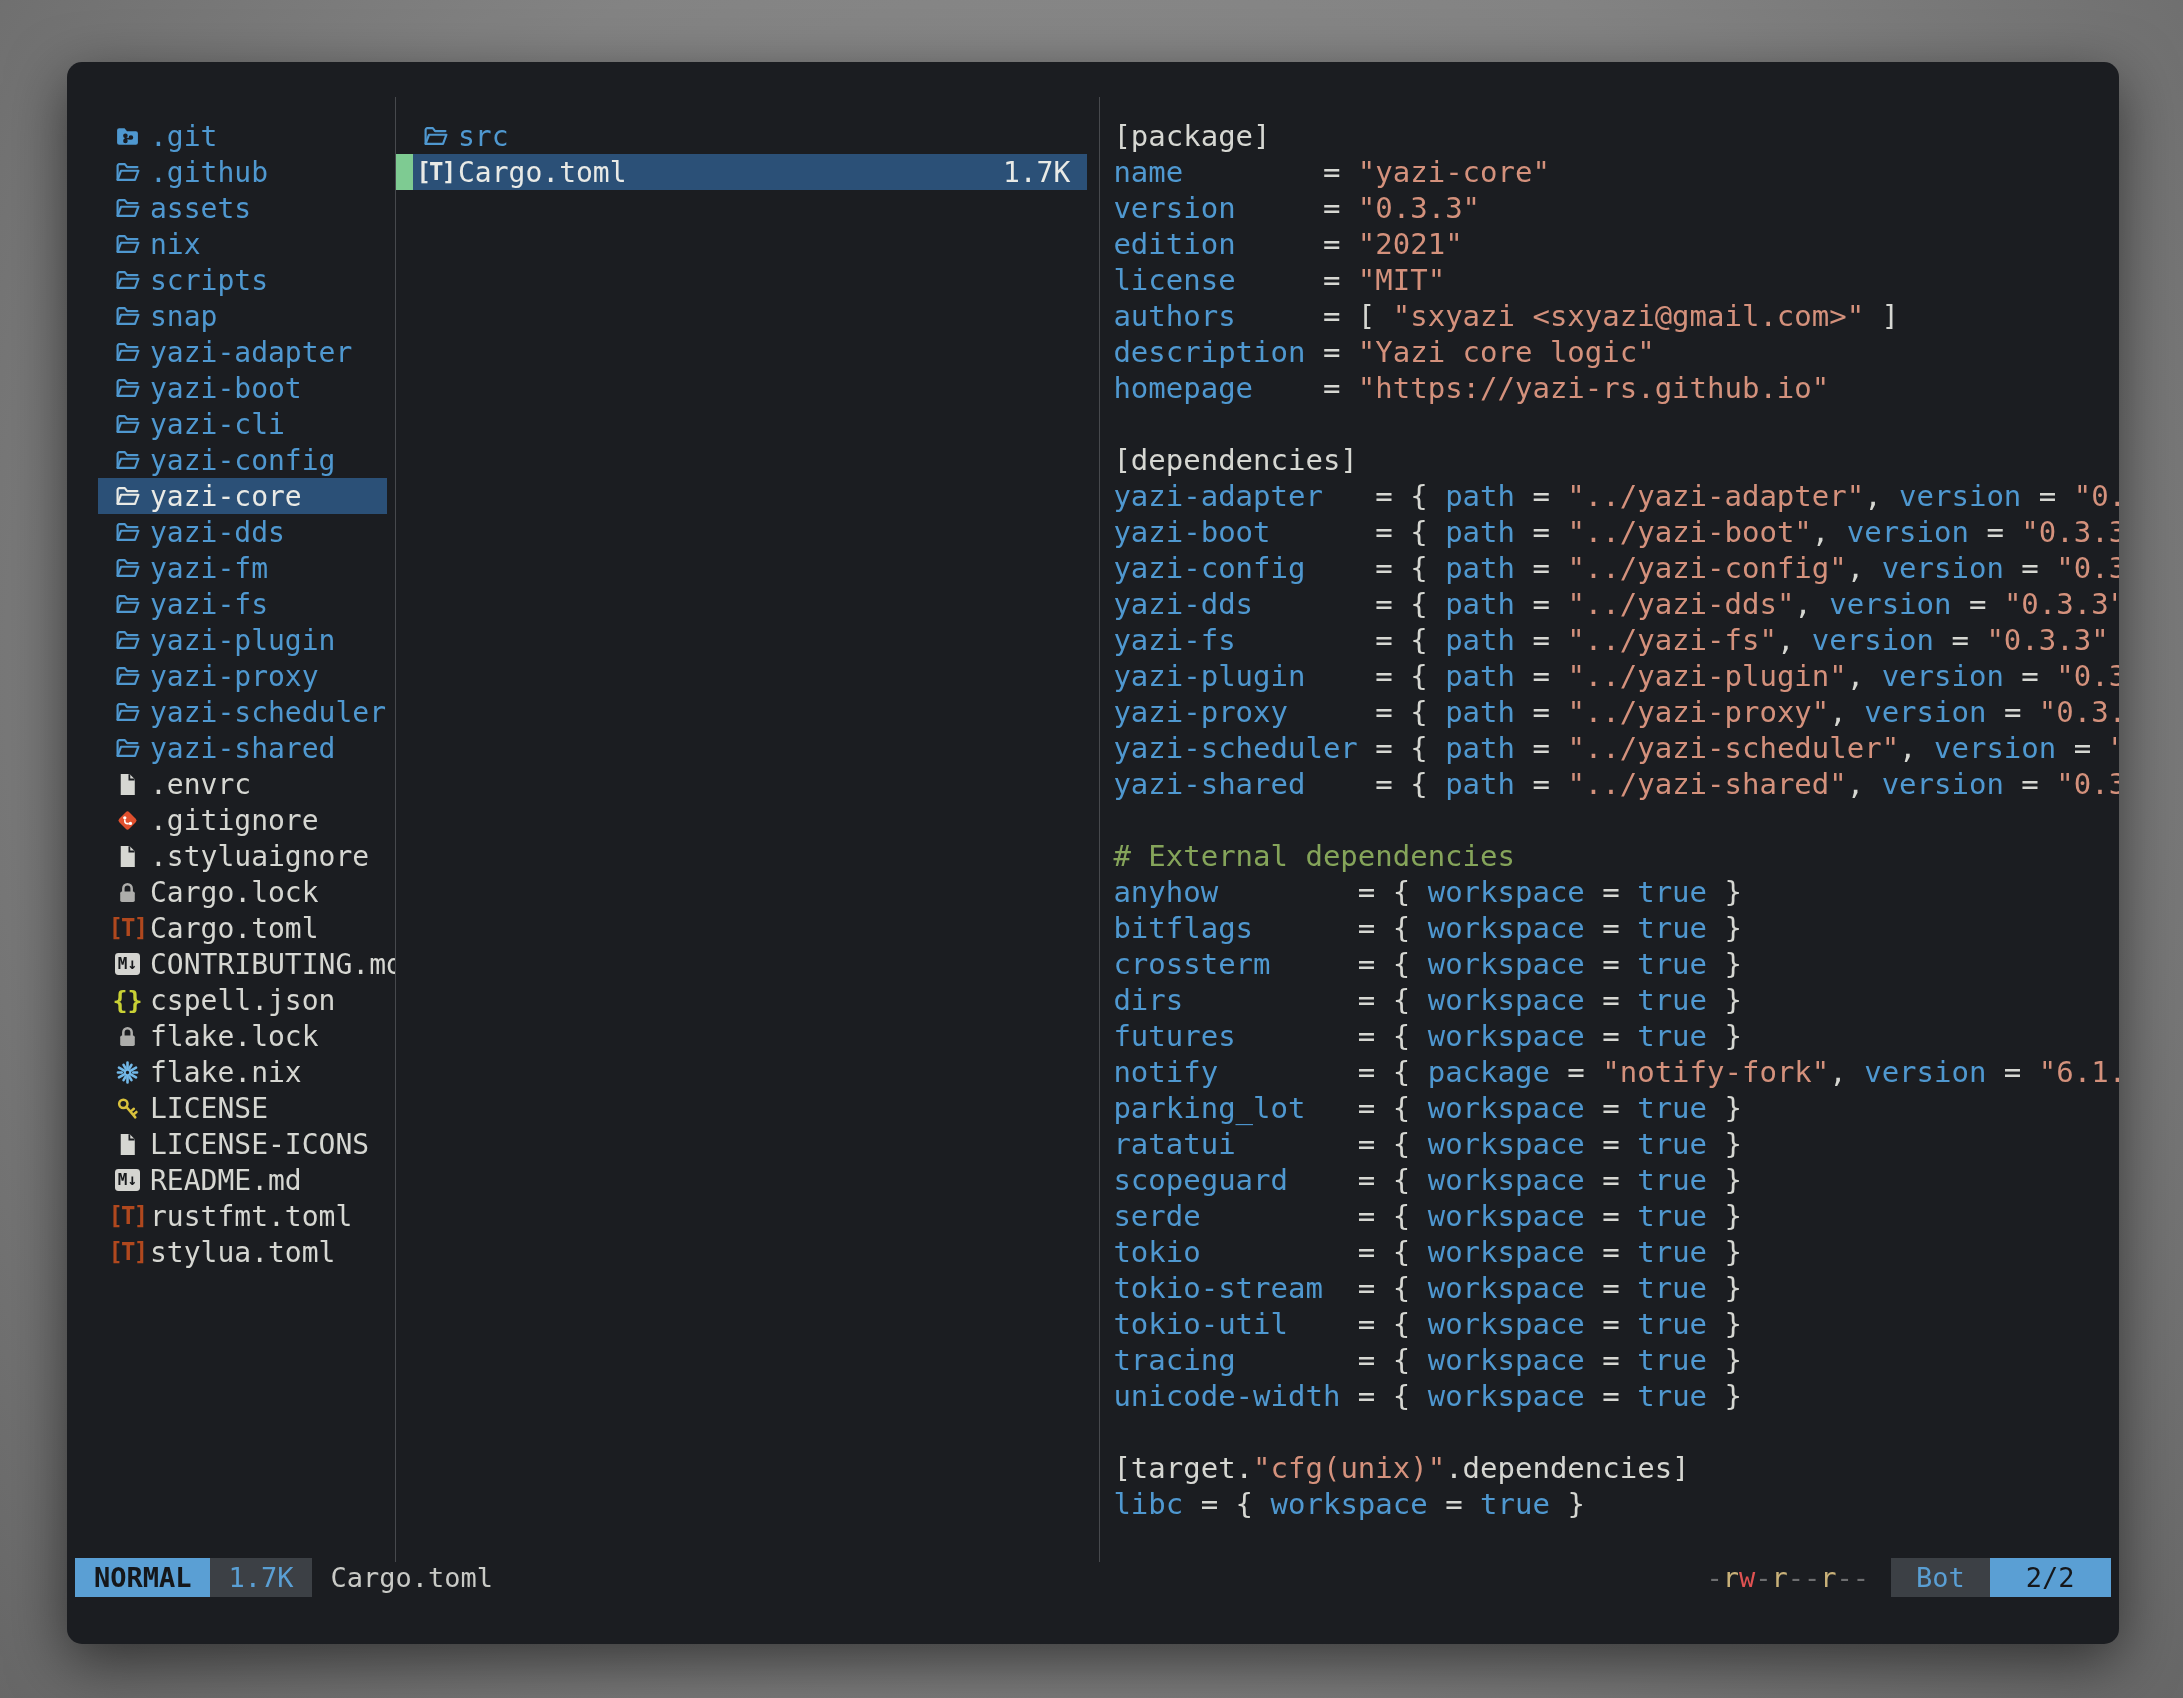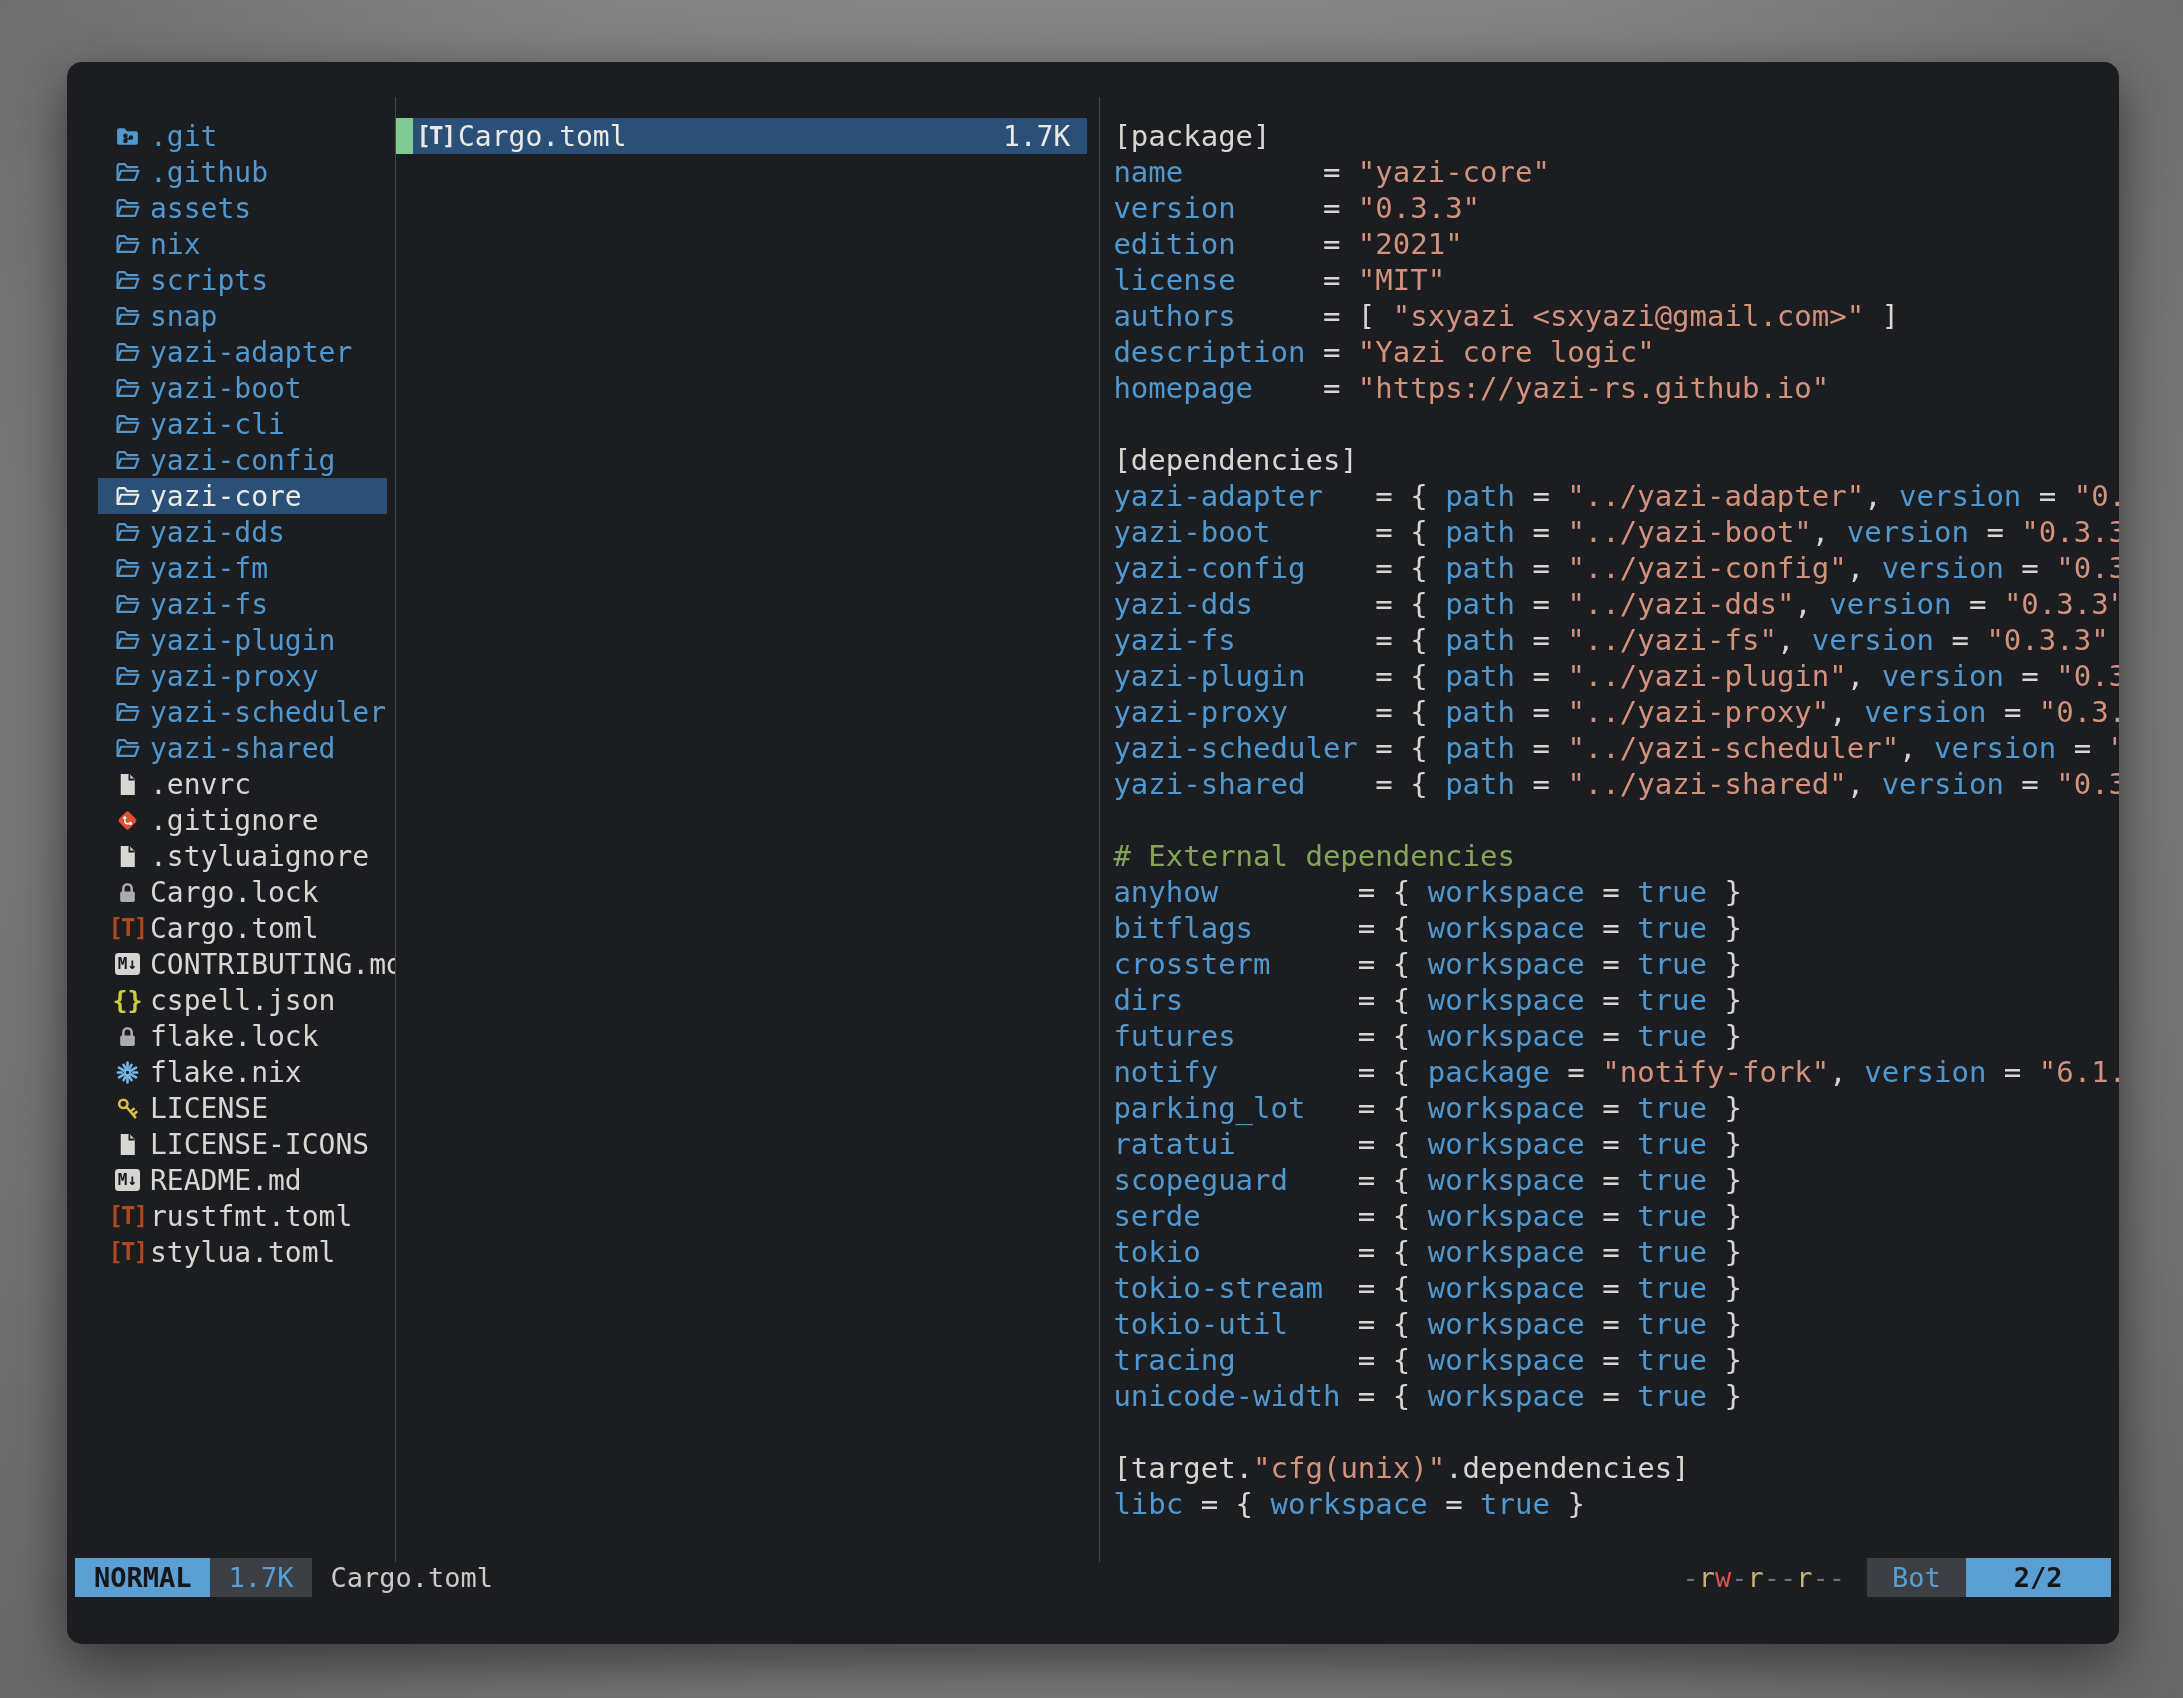--- a/index.html
+++ b/index.html
@@ -45,21 +45,21 @@
   .status { position:absolute; left:8.4px; right:8.4px; bottom:47px; height:39px;
     display:flex; align-items:center; font-size:27px; white-space:pre; }
   .chip { height:39px; display:flex; align-items:center; }
   .chip-mode   { background:#5a9fd4; color:#15171a; font-weight:bold; padding:0 18.5px; }
   .chip-size   { background:#3c4045; color:#5a9fd4; padding:0 18.5px; }
   .sb-filename { color:#c9cac6; margin-left:18.5px; }
   .sb-right { margin-left:auto; display:flex; align-items:center; }
   .perms { margin-right:22px; }
   .pd { color:#6e6f71; } .pr { color:#c9b179; } .pw { color:#e05252; }
   .chip-pos     { background:#3c4045; color:#5a9fd4; padding:0 25px; }
-  .chip-counter { background:#5a9fd4; color:#15171a; font-weight:bold; padding:0 48px; }
+  .chip-counter { background:#5a9fd4; color:#15171a; font-weight:normal; padding:0 36px; }
 
   svg.defs { position:absolute; width:0; height:0; }
 </style>
 </head>
 <body>
 
 <svg class="defs" aria-hidden="true">
   <defs>
     <symbol id="sym-folder-open" viewBox="0 0 24 24">
       <path d="M2.5 19V5.6A1.6 1.6 0 0 1 4.1 4h5.3l2.2 2.8h9.9" fill="none" stroke="currentColor" stroke-width="2.1" stroke-linejoin="round" stroke-linecap="round"></path>
@@ -184,20 +184,23 @@
             <use href="#sym-key"></use>
           </svg><span>LICENSE</span></div>
         <div class="row file"><svg class="icon" viewBox="0 0 24 24">
             <use href="#sym-file"></use>
           </svg><span>LICENSE-ICONS</span></div>
         <div class="row file"><span class="ticon ic-md">M↓</span><span>README.md</span></div>
         <div class="row file"><span class="ticon ic-toml">[T]</span><span>rustfmt.toml</span></div>
         <div class="row file"><span class="ticon ic-toml">[T]</span><span>stylua.toml</span></div>
       </div>
     <div class="pane pane-current" id="current-pane">
+        <div class="row dir"><span class="gutter"></span><svg class="icon" viewBox="0 0 24 24">
+            <use href="#sym-folder-open"></use>
+          </svg><span>src</span></div>
         <div class="row file sel"><span class="gutter"></span><span class="ticon ic-toml">[T]</span><span>Cargo.toml</span><span class="fsize">1.7K</span></div>
       </div>
     <div class="pane pane-preview" id="preview-pane">
         <div class="pline"><span class="tw">[package]</span></div>
         <div class="pline"><span class="tk">name</span><span class="tw">        = </span><span class="ts">"yazi-core"</span></div>
         <div class="pline"><span class="tk">version</span><span class="tw">     = </span><span class="ts">"0.3.3"</span></div>
         <div class="pline"><span class="tk">edition</span><span class="tw">     = </span><span class="ts">"2021"</span></div>
         <div class="pline"><span class="tk">license</span><span class="tw">     = </span><span class="ts">"MIT"</span></div>
         <div class="pline"><span class="tk">authors</span><span class="tw">     = [ </span><span class="ts">"sxyazi &lt;sxyazi@gmail.com&gt;"</span><span class="tw"> ]</span></div>
         <div class="pline"><span class="tk">description</span><span class="tw"> = </span><span class="ts">"Yazi core logic"</span></div>

